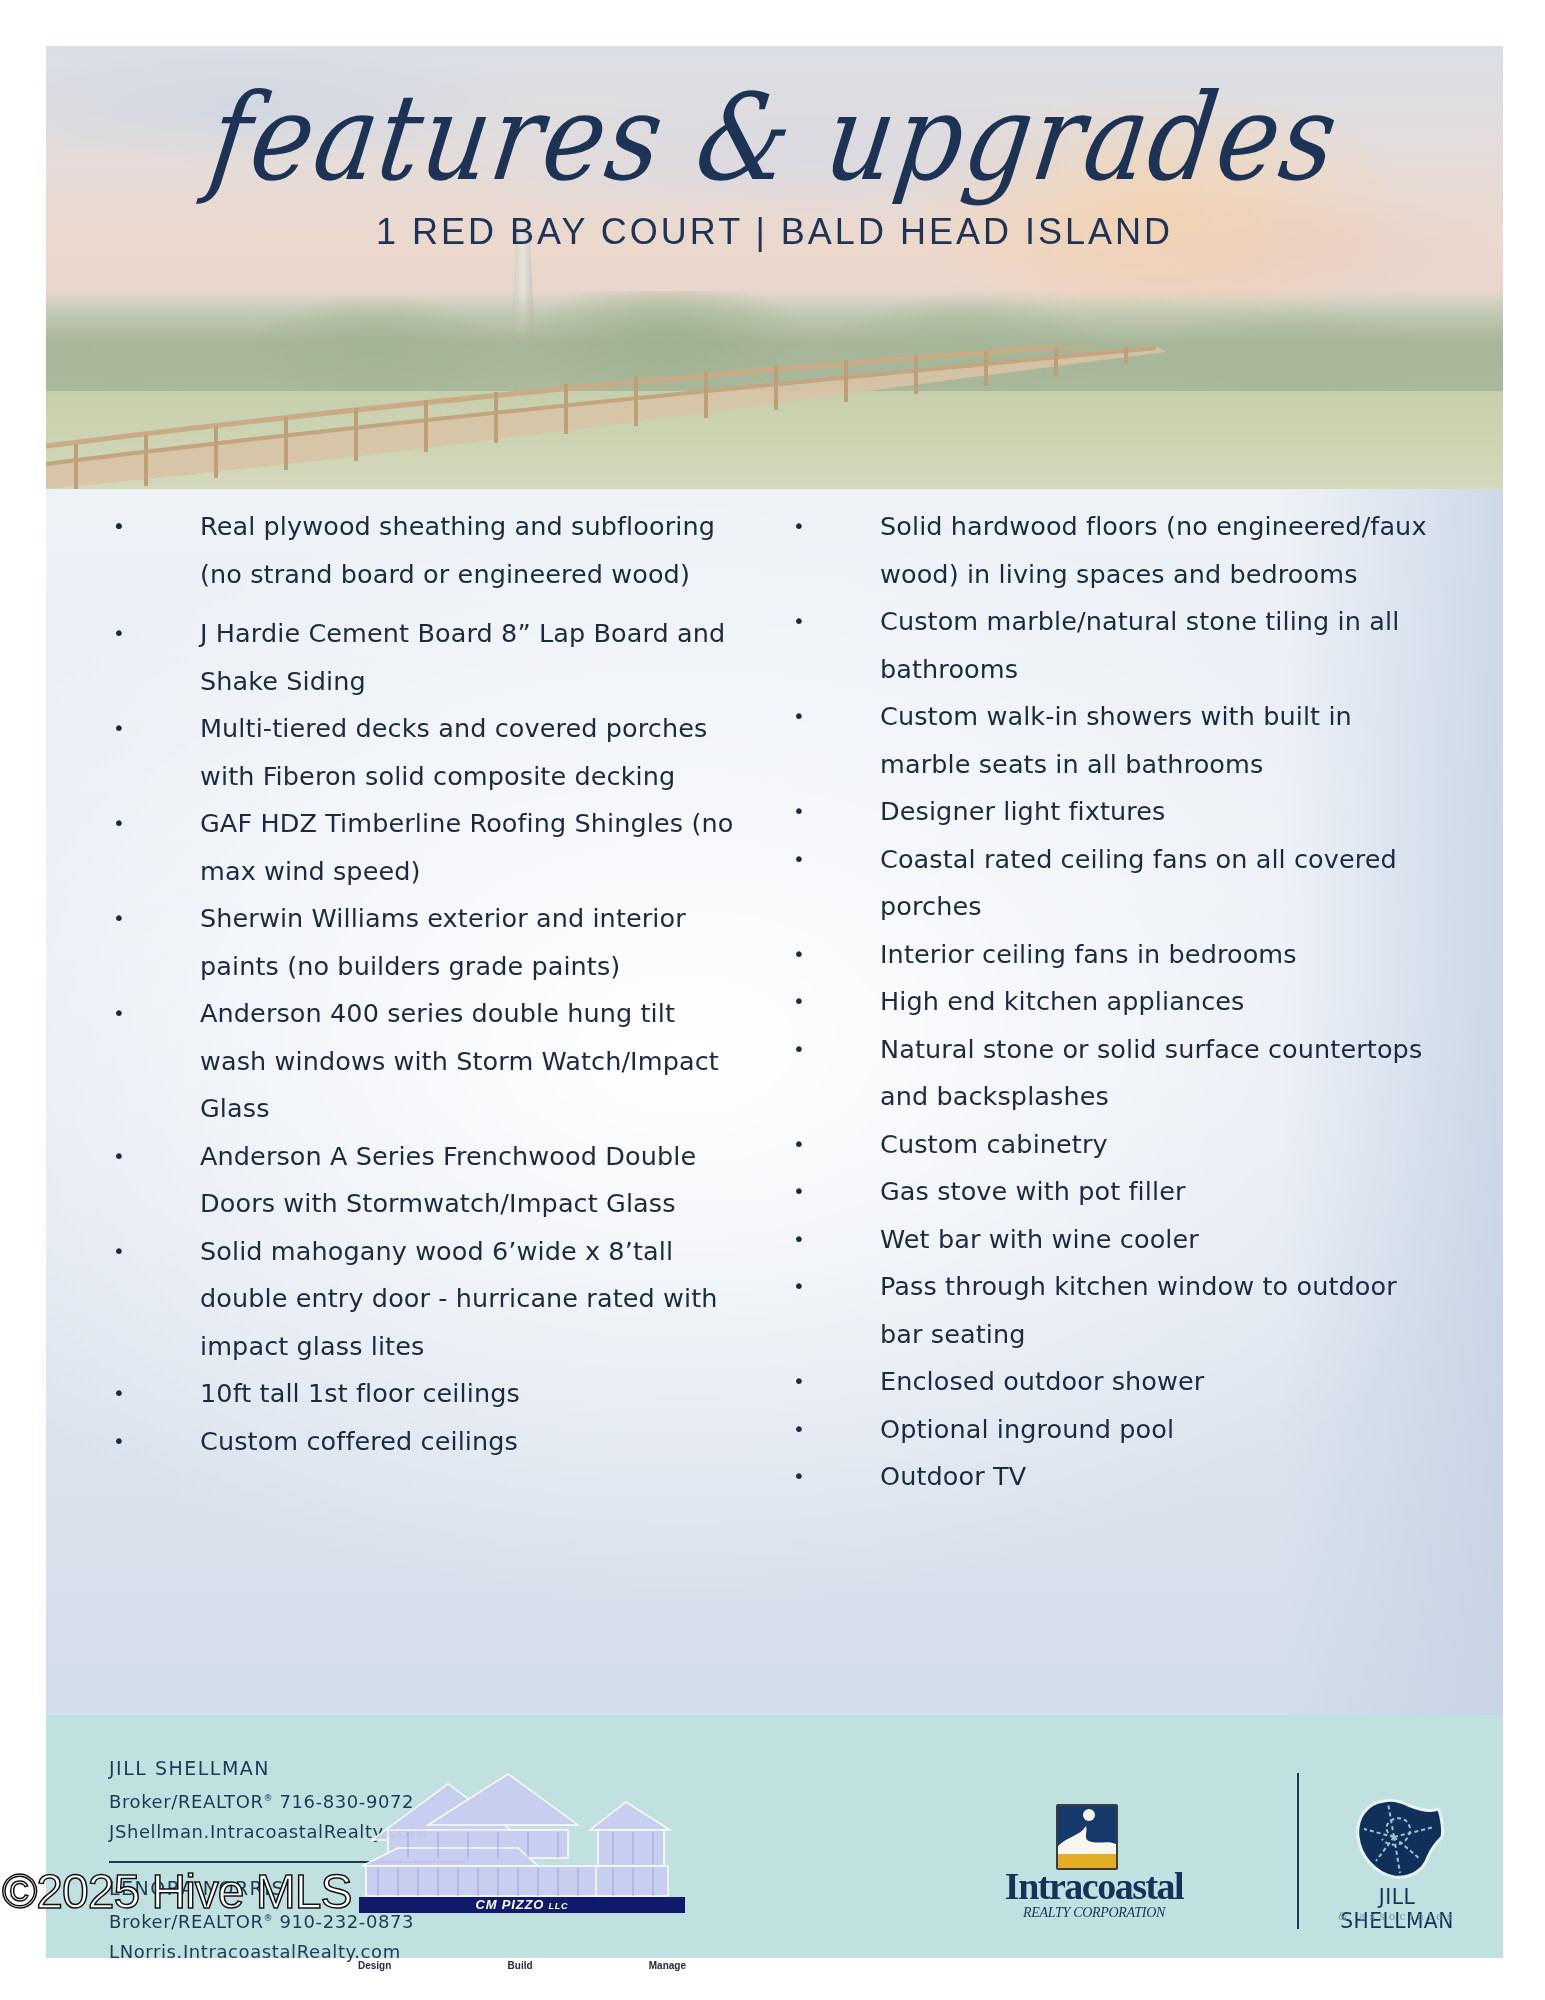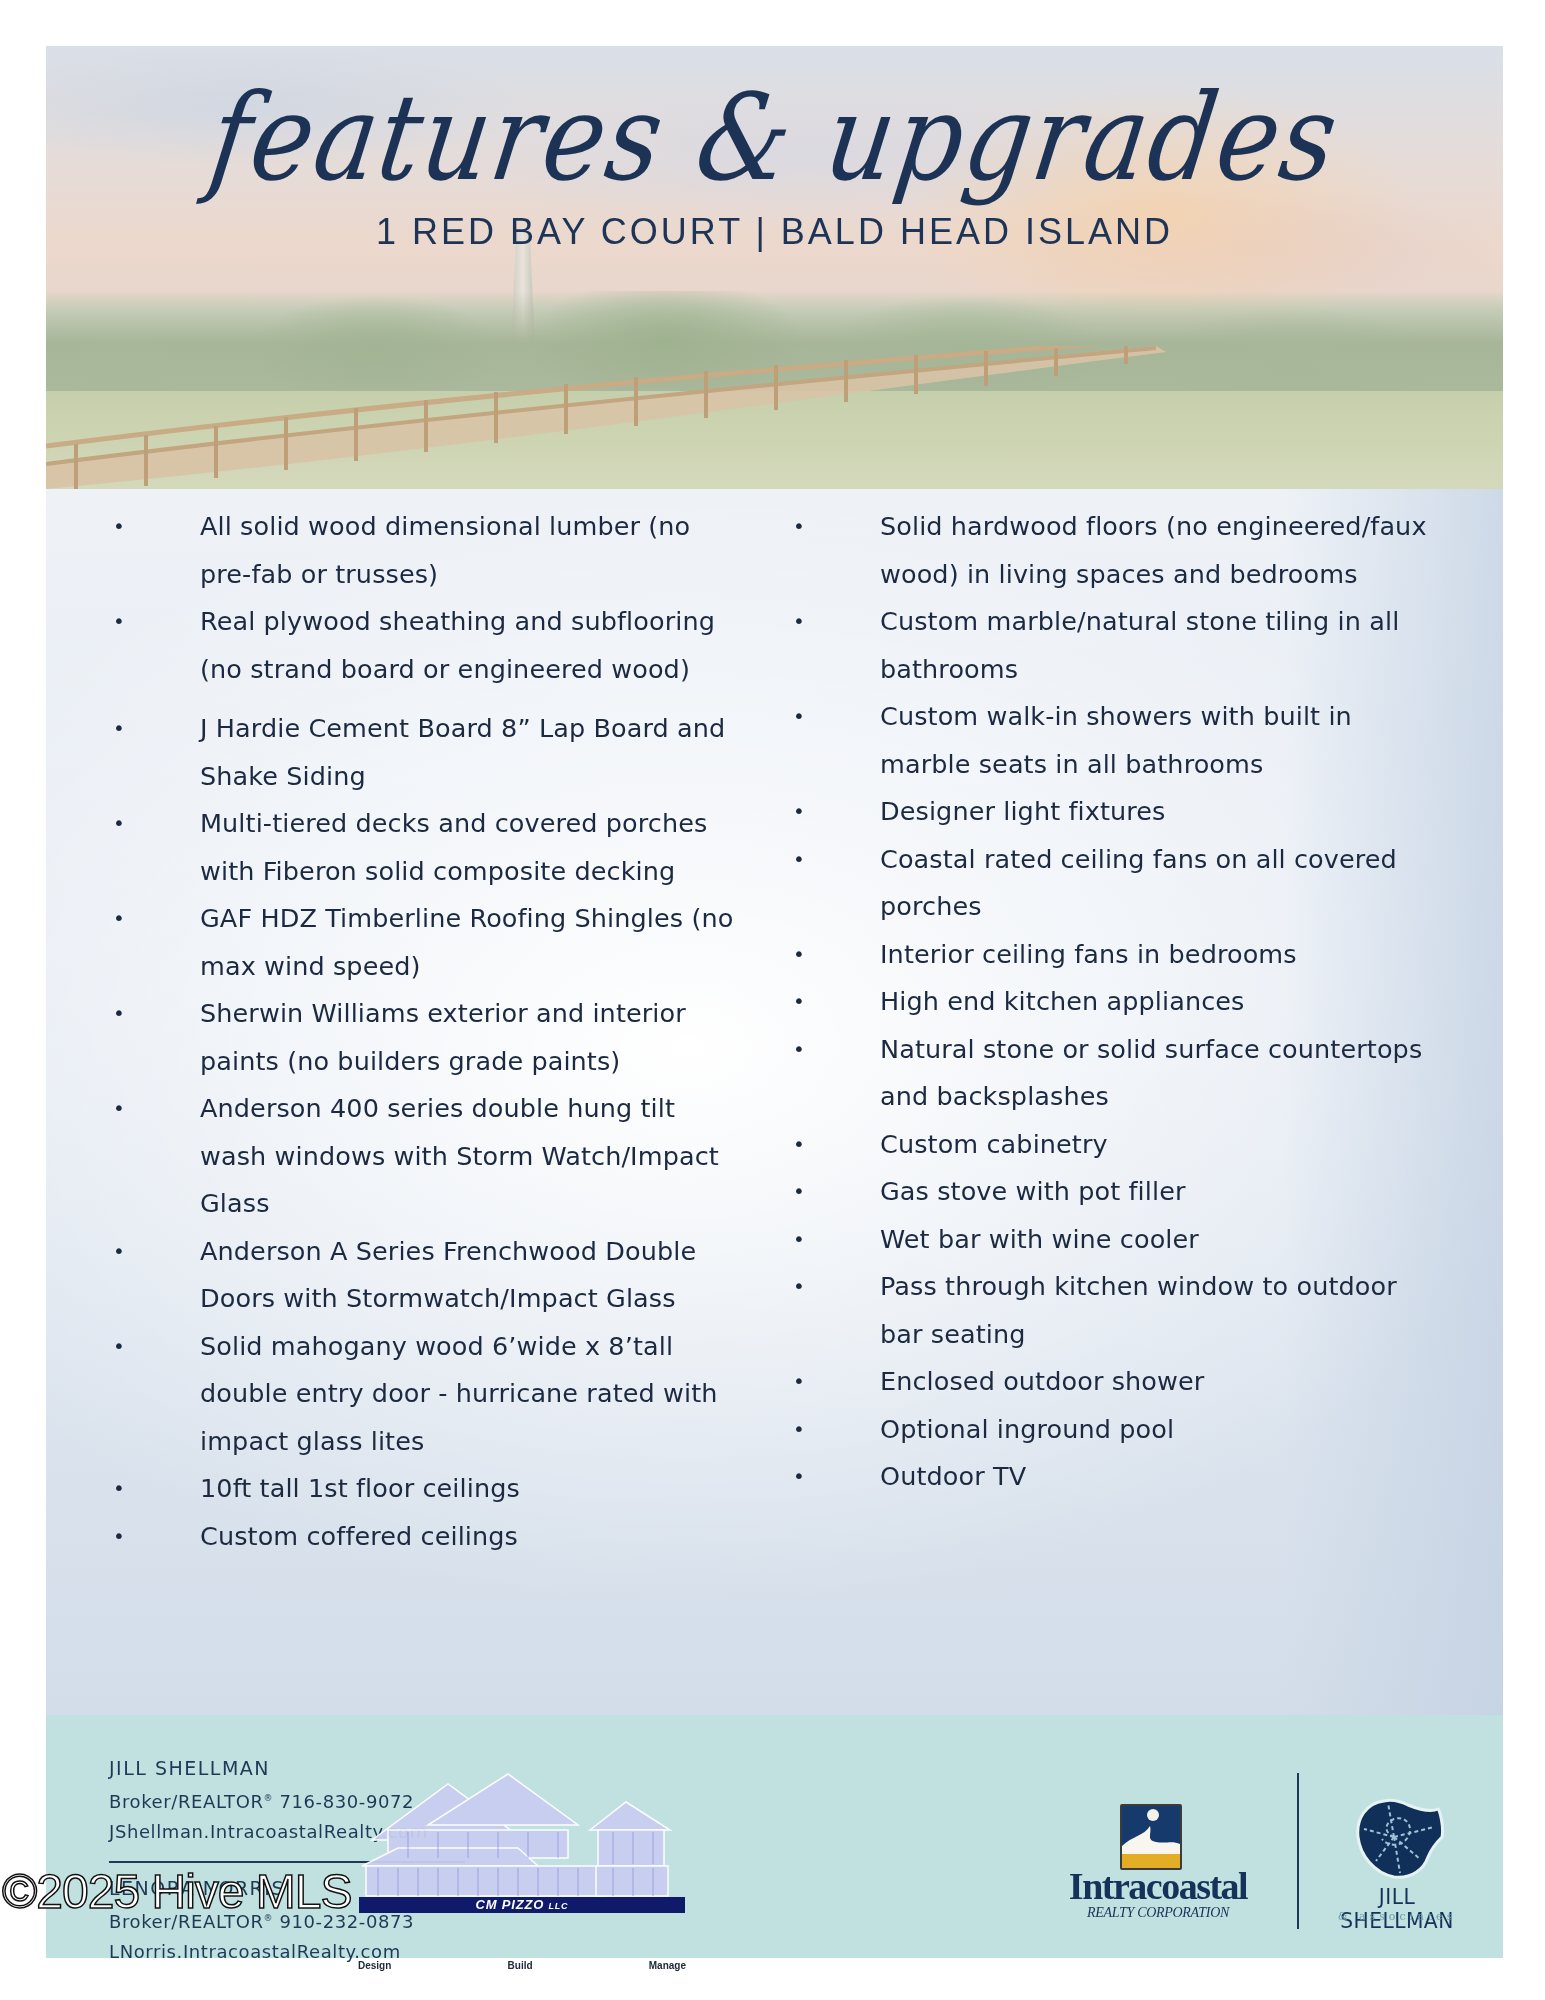--- a/index.html
+++ b/index.html
@@ -105,21 +105,21 @@
     position: absolute; left: 1px; top: 127px; width: 326px; height: 16px; background: #0f1a6b;
     color: #ffffff; text-align: center; font-family: "Liberation Sans", sans-serif; font-weight: bold;
     font-size: 13px; line-height: 16px; letter-spacing: 0.8px; font-style: italic;
   }
   .pizzo-bar .llc { font-size: 9px; }
   .pizzo-tags {
     position: absolute; left: 0; top: 144px; width: 328px; display: flex; justify-content: space-between;
     font-family: "Liberation Sans", sans-serif; font-weight: bold; font-size: 10px; color: #222a3a; margin-top: 46px;
   }
   .intracoastal {
-    position: absolute; left: 1012px; top: 89px; width: 200px; height: 120px; text-align: center;
+    position: absolute; left: 948px; top: 89px; width: 200px; height: 120px; text-align: center;
   }
   .intra-square {
     position: absolute; left: 62px; top: 0; width: 58px; height: 62px; border: 2px solid #3c3c3c; border-radius: 2px;
     overflow: hidden; background: #153a6b;
   }
   .intra-name {
     position: absolute; left: 0; top: 64px; width: 200px; font-family: "Liberation Serif", serif;
     font-size: 38px; font-weight: bold; color: #15325a; letter-spacing: -1.5px; line-height: 36px;
   }
   .intra-sub {
@@ -178,21 +178,21 @@
           <line x1="1080" y1="0" x2="1080" y2="18"></line>
       </g>
     </svg>
     <div class="hero-title">features &amp; upgrades</div>
     <div class="hero-subtitle">1 RED BAY COURT | BALD HEAD ISLAND</div>
   </div>
 
   <div class="content">
     <div class="col col-left">
       <ul class="features">
-        <li><span class="bullet">•</span><span>All solid wood dimensional lumber (no pre-fab or trusses)</span></li>
+        <li><span class="bullet">•</span></li>
         <li><span class="bullet">•</span><span>Real plywood sheathing and subflooring (no strand board or engineered wood)</span></li>
         <li class="gap"><span class="bullet">•</span><span>J Hardie Cement Board 8” Lap Board and Shake Siding</span></li>
         <li><span class="bullet">•</span><span>Multi-tiered decks and covered porches with Fiberon solid composite decking</span></li>
         <li><span class="bullet">•</span><span>GAF HDZ Timberline Roofing Shingles (no max wind speed)</span></li>
         <li><span class="bullet">•</span><span>Sherwin Williams exterior and interior paints (no builders grade paints)</span></li>
         <li><span class="bullet">•</span><span>Anderson 400 series double hung tilt wash windows with Storm Watch/Impact Glass</span></li>
         <li><span class="bullet">•</span><span>Anderson A Series Frenchwood Double Doors with Stormwatch/Impact Glass</span></li>
         <li><span class="bullet">•</span><span>Solid mahogany wood 6’wide x 8’tall double entry door - hurricane rated with impact glass lites</span></li>
         <li><span class="bullet">•</span><span>10ft tall 1st floor ceilings</span></li>
         <li><span class="bullet">•</span><span>Custom coffered ceilings</span></li>

